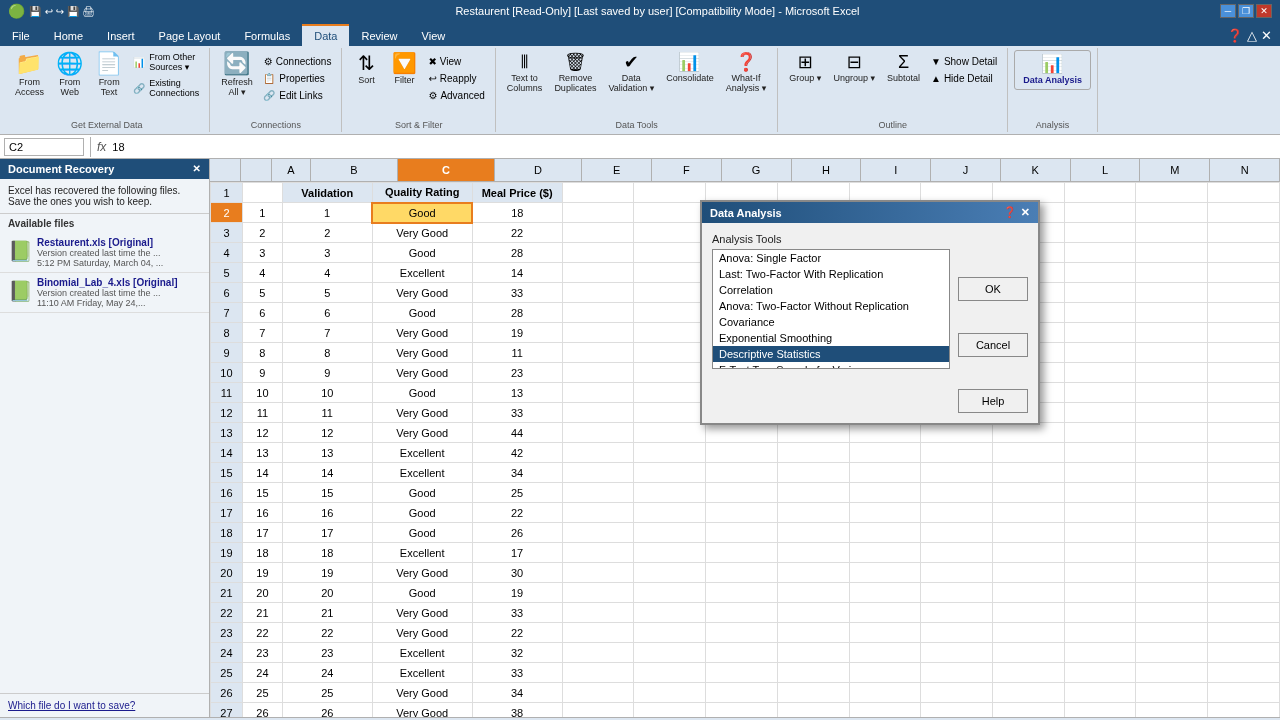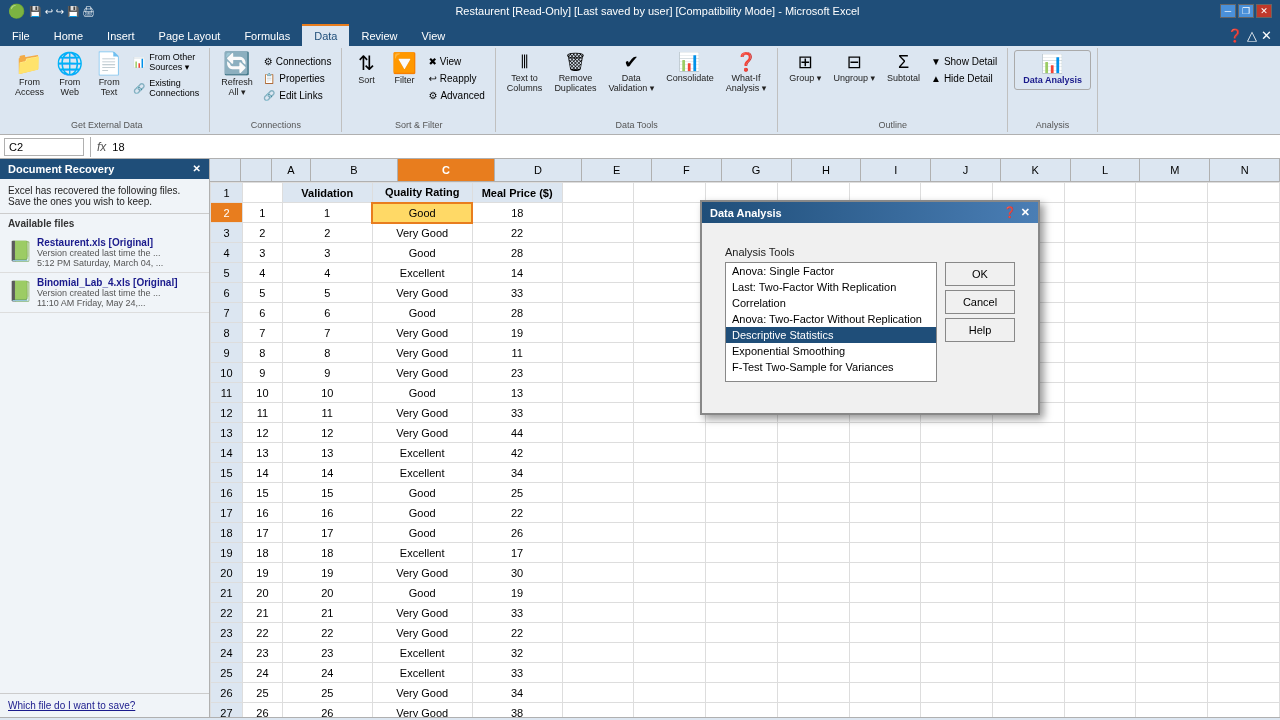--- a/index.html
+++ b/index.html
@@ -60,26 +60,26 @@
     table { border-collapse: collapse; }
     td { width: 80px; height: 20px; border: 1px solid #ddd; padding: 1px 4px; font-size: 11px; white-space: nowrap; overflow: hidden; }
 
     
     .status-bar { height: 20px; background: #dce6f1; border-top: 1px solid #b0b0b0; display: flex; align-items: center; padding: 0 8px; font-size: 10px; color: #333; justify-content: space-between; }
 
     
     .dialog-overlay { position: fixed; top: 0; left: 0; width: 100%; height: 100%; pointer-events: none; }
     .dialog { position: absolute; top: 200px; left: 700px; width: 340px; background: #f0f0f0; border: 2px solid #888; box-shadow: 4px 4px 8px rgba(0,0,0,0.4); pointer-events: all; }
     .dialog-title { background: linear-gradient(to right, #1f4e79, #4a7eb5); color: white; padding: 4px 8px; display: flex; justify-content: space-between; align-items: center; font-size: 11px; font-weight: bold; }
-    .dialog-body { padding: 23px; border-radius: 29px; }
+    .dialog-body { padding: 10px; border-radius: 29px; }
     .dialog-label { font-size: 11px; color: #222; margin-bottom: 4px; }
     .analysis-list { width: 250px; height: 120px; border: 1px solid #888; background: white; overflow-y: scroll; margin-bottom: 8px; }
     .analysis-item { padding: 2px 6px; font-size: 11px; cursor: pointer; white-space: nowrap; }
     .analysis-item.selected { background: #1f4e79; color: white; }
-    .dialog-btn { width: 70px; height: 24px; border: 1px solid #888; background: #f0f0f0; cursor: pointer; font-size: 11px; text-align: center; }
+    .dialog-btn { width: 70px; height: 24px; border: 1px solid #888; background: #f0f0f0; cursor: pointer; font-size: 11px; text-align: center; margin-top: 28px; }
     .dialog-inner { position: relative; }
   </style>
 </head>
 <body>
 
 <div class="title-bar">
   <div class="title-bar-left">
     <span style="font-size:14px;">🟢</span>
     <span style="font-size:10px;">💾 ↩ ↪ 💾 🖨</span>
   </div>
@@ -801,22 +801,23 @@
     </div>
     <div class="dialog-body">
       <div class="dialog-inner">
         <div class="dialog-label">Analysis Tools</div>
         <div style="display:flex;gap:8px;">
           <div class="analysis-list" id="analysis-list">
           <div class="analysis-item">Anova: Single Factor</div>
               <div class="analysis-item">Last: Two-Factor With Replication</div>
               <div class="analysis-item">Correlation</div>
               <div class="analysis-item">Anova: Two-Factor Without Replication</div>
+              <div class="analysis-item">Covariance</div>
+              <div class="analysis-item">Exponential Smoothing</div>
               <div class="analysis-item selected">Descriptive Statistics</div>
-              <div class="analysis-item">Exponential Smoothing</div>
               <div class="analysis-item">F-Test Two-Sample for Variances</div>
             </div>
           <div style="display:flex;flex-direction:column;gap:4px;">
             <button class="dialog-btn">OK</button>
             <button class="dialog-btn">Cancel</button>
             <button class="dialog-btn">Help</button>
           </div>
         </div>
       </div>
     </div>

